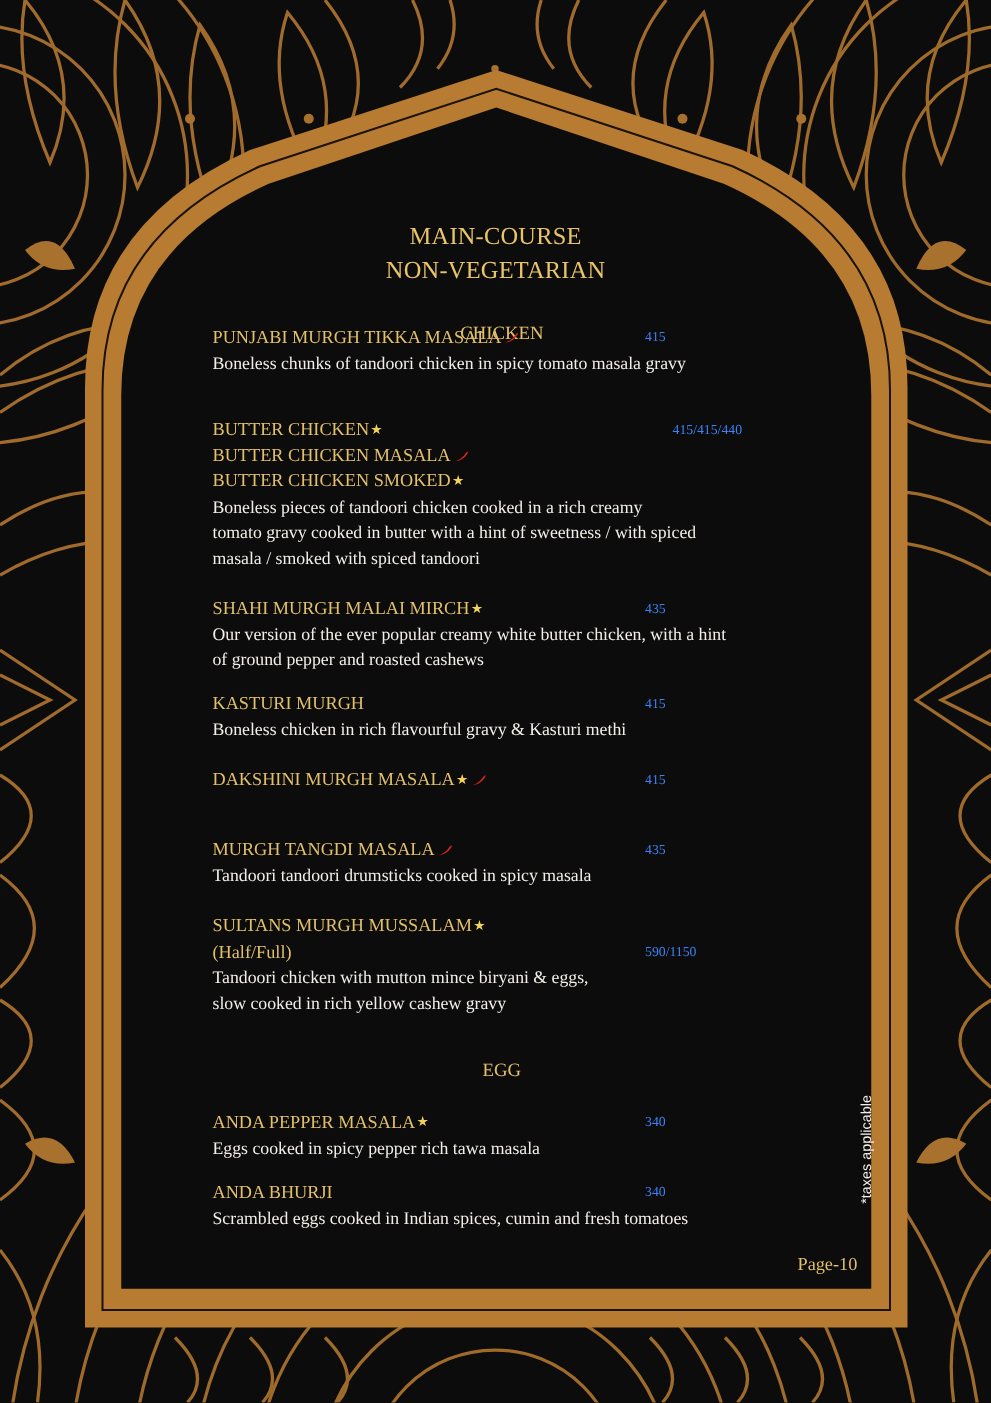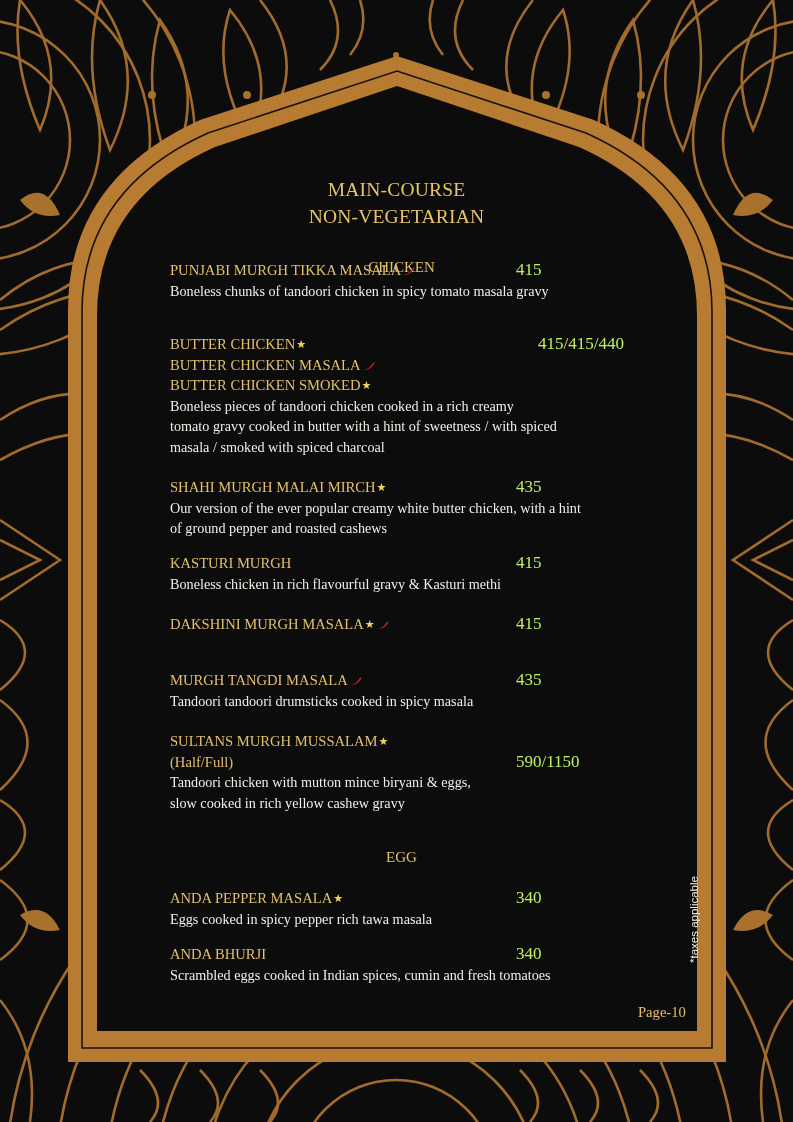--- a/index.html
+++ b/index.html
@@ -4,21 +4,21 @@
 <style>
   html, body { margin: 0; padding: 0; }
   body { width: 793px; height: 1122px; background: #0d0c0c; position: relative; overflow: hidden; font-family: "Liberation Serif", "DejaVu Serif", serif; }
   #bg { position: absolute; left: 0; top: 0; width: 793px; height: 1122px; }
   #frame { position: absolute; left: 0; top: 0; width: 793px; height: 1122px; }
   .content { position: absolute; left: 0; top: 0; width: 793px; height: 1122px; text-decoration: underline; }
   .title { position: absolute; left: 0; width: 793px; text-align: center; color: #e8c468; font-size: 19.5px; letter-spacing: 0.2px; line-height: 27px; }
   .section { position: absolute; left: 0; width: 803px; text-align: center; color: #e2c06a; font-size: 15px; }
   .item { position: absolute; left: 170px; width: 480px; }
   .name { color: #e2c06a; font-size: 14.6px; line-height: 20.5px; white-space: nowrap; }
-  .price { position: absolute; left: 346px; color: #bef264; font-size: 17px; line-height: 20.5px; }
+  .price { position: absolute; left: 346px; color: #3b82f6; font-size: 11px; line-height: 20.5px; }
   .desc { color: #f2efe8; font-size: 14.2px; line-height: 20.5px; white-space: nowrap; }
   .star { color: #f2d25a; font-size: 11px; margin-left: 1px; vertical-align: 1px; }
   .chili { display: inline-block; width: 12px; height: 10px; vertical-align: -1px; margin-left: 2px; }
   .taxes { position: absolute; left: 688px; top: 963px; transform-origin: left top; transform: rotate(-90deg); color: #f2efe8; font-family: "Liberation Sans", sans-serif; font-size: 11.5px; white-space: nowrap; }
   .page { position: absolute; left: 638px; top: 1004px; color: #e2c06a; font-size: 14.6px; }
 </style>
 </head>
 <body>
 
 <svg id="bg" viewBox="0 0 793 1122" xmlns="http://www.w3.org/2000/svg">
@@ -126,21 +126,21 @@
 
   <div class="item" style="top:334px;">
     <div class="name"><span>BUTTER CHICKEN</span><span class="star">★</span></div>
     <div class="name"><span>BUTTER CHICKEN MASALA</span><svg class="chili" viewBox="0 0 12 10">
           <path d="M1 9 Q6 8 10 2 L11.5 1 L11 3 Q7 9 1 9Z" fill="#d0241e"></path>
         </svg></div>
     <div class="name"><span>BUTTER CHICKEN SMOKED</span><span class="star">★</span></div>
     <div class="price" style="top:0;margin-left:22px;">415/415/440</div>
     <div class="desc">Boneless pieces of tandoori chicken cooked in a rich creamy</div>
     <div class="desc">tomato gravy cooked in butter with a hint of sweetness / with spiced</div>
-    <div class="desc">masala / smoked with spiced charcoal</div>
+    <div class="desc">masala / smoked with spiced tandoori</div>
   </div>
 
   <div class="item" style="top:477px;">
     <div class="name"><span>SHAHI MURGH MALAI MIRCH</span><span class="star">★</span></div>
     <div class="price" style="top:0;">435</div>
     <div class="desc">Our version of the ever popular creamy white butter chicken, with a hint</div>
     <div class="desc">of ground pepper and roasted cashews</div>
   </div>
 
   <div class="item" style="top:553px;">

